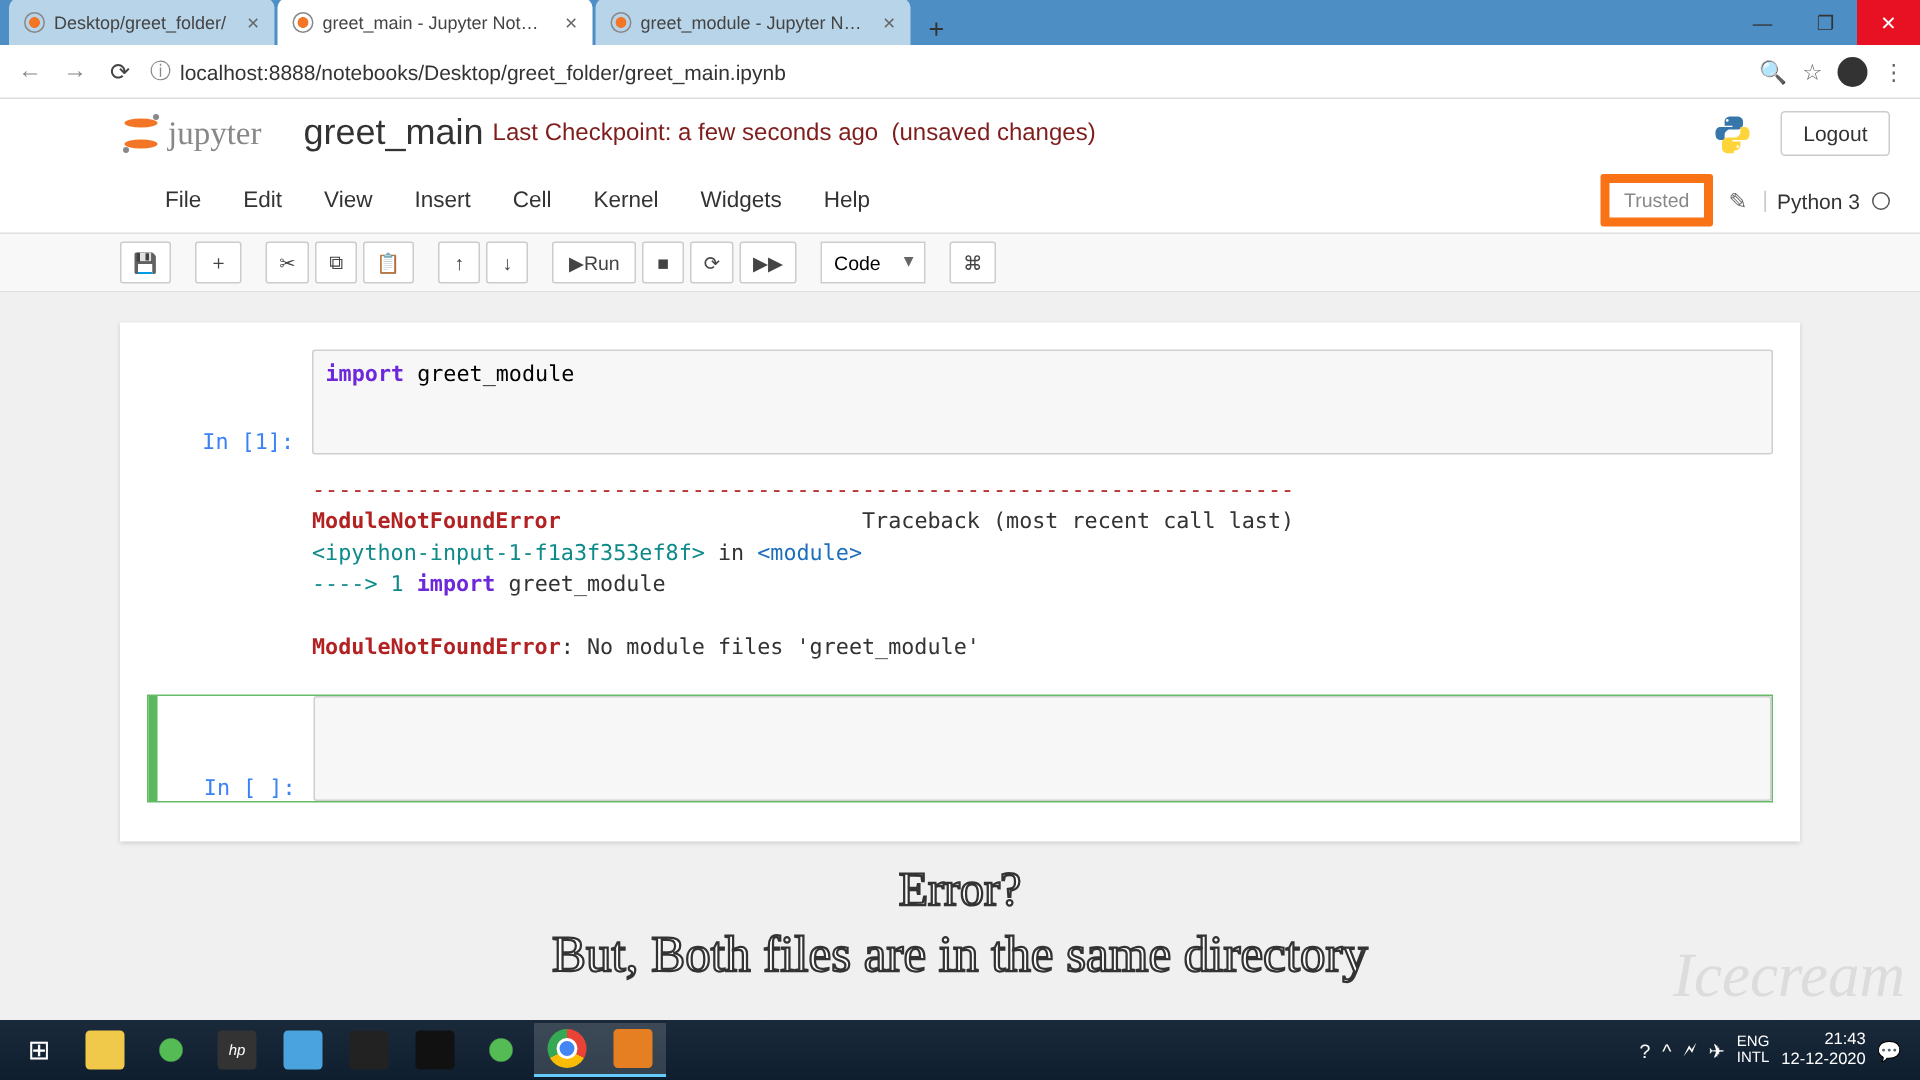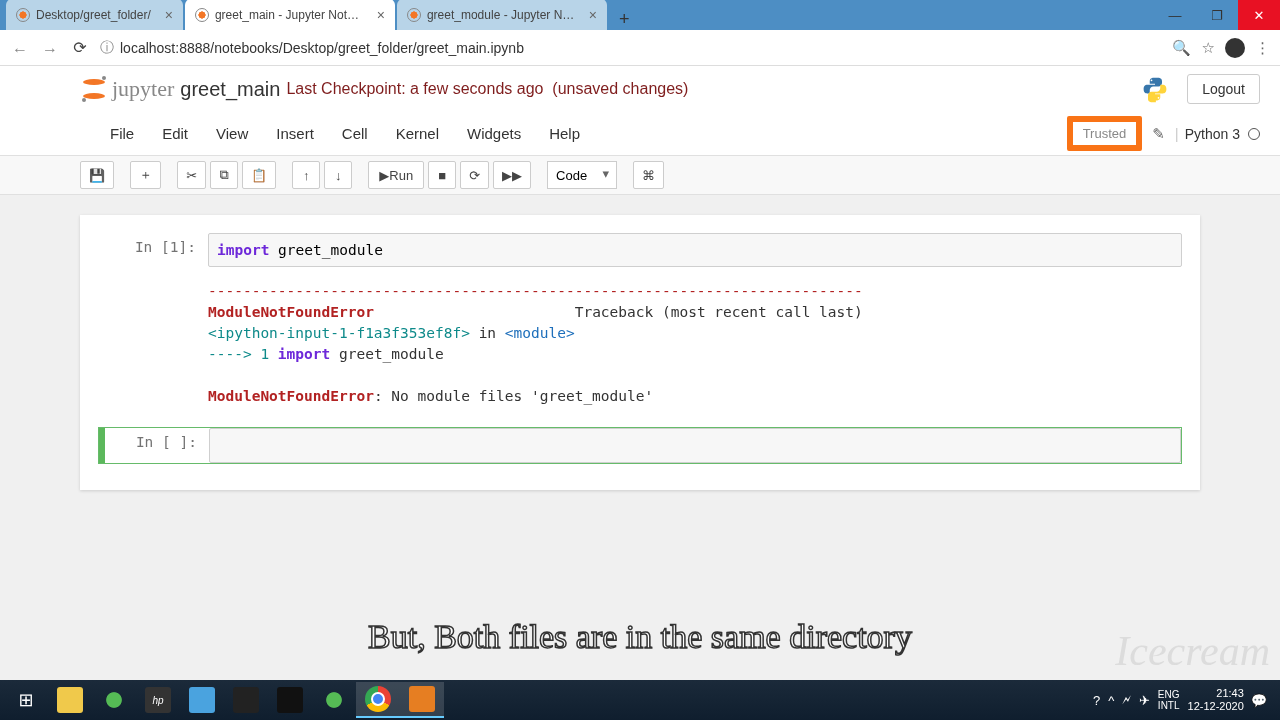--- a/index.html
+++ b/index.html
@@ -29,21 +29,21 @@
 
 
 .page { background: #fff; }
 .jp-header { display: flex; align-items: center; padding: 8px 20px 8px 80px; }
 .jp-logo { display: flex; align-items: center; gap: 4px; font-size: 22px; color: #888; cursor: pointer; font-family: Liberation Serif, serif; }
 .jp-logo-icon { width: 28px; height: 28px; position: relative; }
 .jp-logo-icon::before, .jp-logo-icon::after { content: ''; position: absolute; left: 3px; width: 22px; height: 6px; border-radius: 50%; }
 .jp-logo-icon::before { top: 4px; background: #f37626; }
 .jp-logo-icon::after { bottom: 4px; background: #f37626; }
 .jp-logo-dot { position: absolute; width: 4px; height: 4px; background: #888; border-radius: 50%; }
-.nb-name { font-size: 20px; color: #333; margin-left: 6px; }
+.nb-name { font-size: 24px; color: #333; margin-left: 28px; }
 .checkpoint { font-size: 16px; color: #7f1d1d; margin-left: 6px; }
 .python-logo { margin-left: auto; width: 28px; height: 28px; position: relative; }
 .python-logo svg { width: 28px; height: 28px; }
 .logout-btn { border: 1px solid #ccc; border-radius: 3px; padding: 6px 14px; margin-left: 18px; font-size: 14px; color: #333; cursor: pointer; background: #fff; }
 
 
 .menu-bar { display: flex; align-items: center; padding: 4px 20px 4px 96px; border-bottom: 1px solid #e0e0e0; font-size: 15px; color: #333; }
 .menu-item { padding: 6px 14px; cursor: pointer; }
 .menu-spacer { flex: 1; }
 .trusted { border: 6px solid #f97316; padding: 4px 10px; color: #888; font-size: 13px; border-radius: 2px; }
@@ -58,21 +58,21 @@
 .run-btn { padding: 4px 10px; }
 .cell-type { border: 1px solid #ccc; padding: 3px 28px 3px 8px; font-size: 13px; background: #fff; height: 28px; appearance: none; position: relative; }
 .select-wrap { position: relative; }
 .select-wrap::after { content: '▾'; position: absolute; right: 8px; top: 5px; color: #666; pointer-events: none; }
 
 
 .nb-area { background: #f0f0f0; padding: 20px 0; min-height: 540px; }
 .nb-container { background: #fff; margin: 0 80px; box-shadow: 0 1px 3px rgba(0,0,0,0.15); padding: 18px 18px; }
 .cell { display: flex; margin-bottom: 8px; }
 .prompt { width: 110px; text-align: right; padding-right: 12px; font-family: "Consolas", monospace; font-size: 14.5px; color: #2a5a8a; padding-top: 6px; }
-.prompt.in { color: #737373; }
+.prompt.in { color: #3b82f6; margin-top: 48px; }
 .input-area { flex: 1; border: 1px solid #cfcfcf; background: #f7f7f7; padding: 6px 8px; font-family: "Consolas", monospace; font-size: 14.5px; line-height: 1.4; border-radius: 2px; }
 .cell-selected-bar { width: 6px; background: #5cb85c; }
 .cell.selected { border: 1px solid #66bb6a; }
 .cell.selected .prompt { width: 104px; }
 .output-area { flex: 1; padding: 6px 0; font-family: "Consolas", monospace; font-size: 14.5px; line-height: 1.45; white-space: pre; color: #333; }
 .kw { color: #6d28d9; font-weight: bold; }
 .err-dash { color: #b22222; letter-spacing: 0; }
 .err-name { color: #b22222; font-weight: bold; }
 .err-blue { color: #1e6fbb; }
 .err-cyan { color: #0e8a8a; }
@@ -225,20 +225,21 @@
         <div class="cell-selected-bar"></div>
         <div class="prompt in">In [ ]:</div>
         <div class="input-area">&nbsp;</div>
       </div>
 
     </div>
   </div>
 </div>
 
 <div class="caption">
+  <div class="caption-line small">Error?</div>
   <div class="caption-line">But, Both files are in the same directory</div>
 </div>
 
 <div class="watermark">Icecream</div>
 
 <div class="taskbar">
   <div class="task-item">
       <span class="start-btn">⊞</span>
     </div>
   <div class="task-item">

